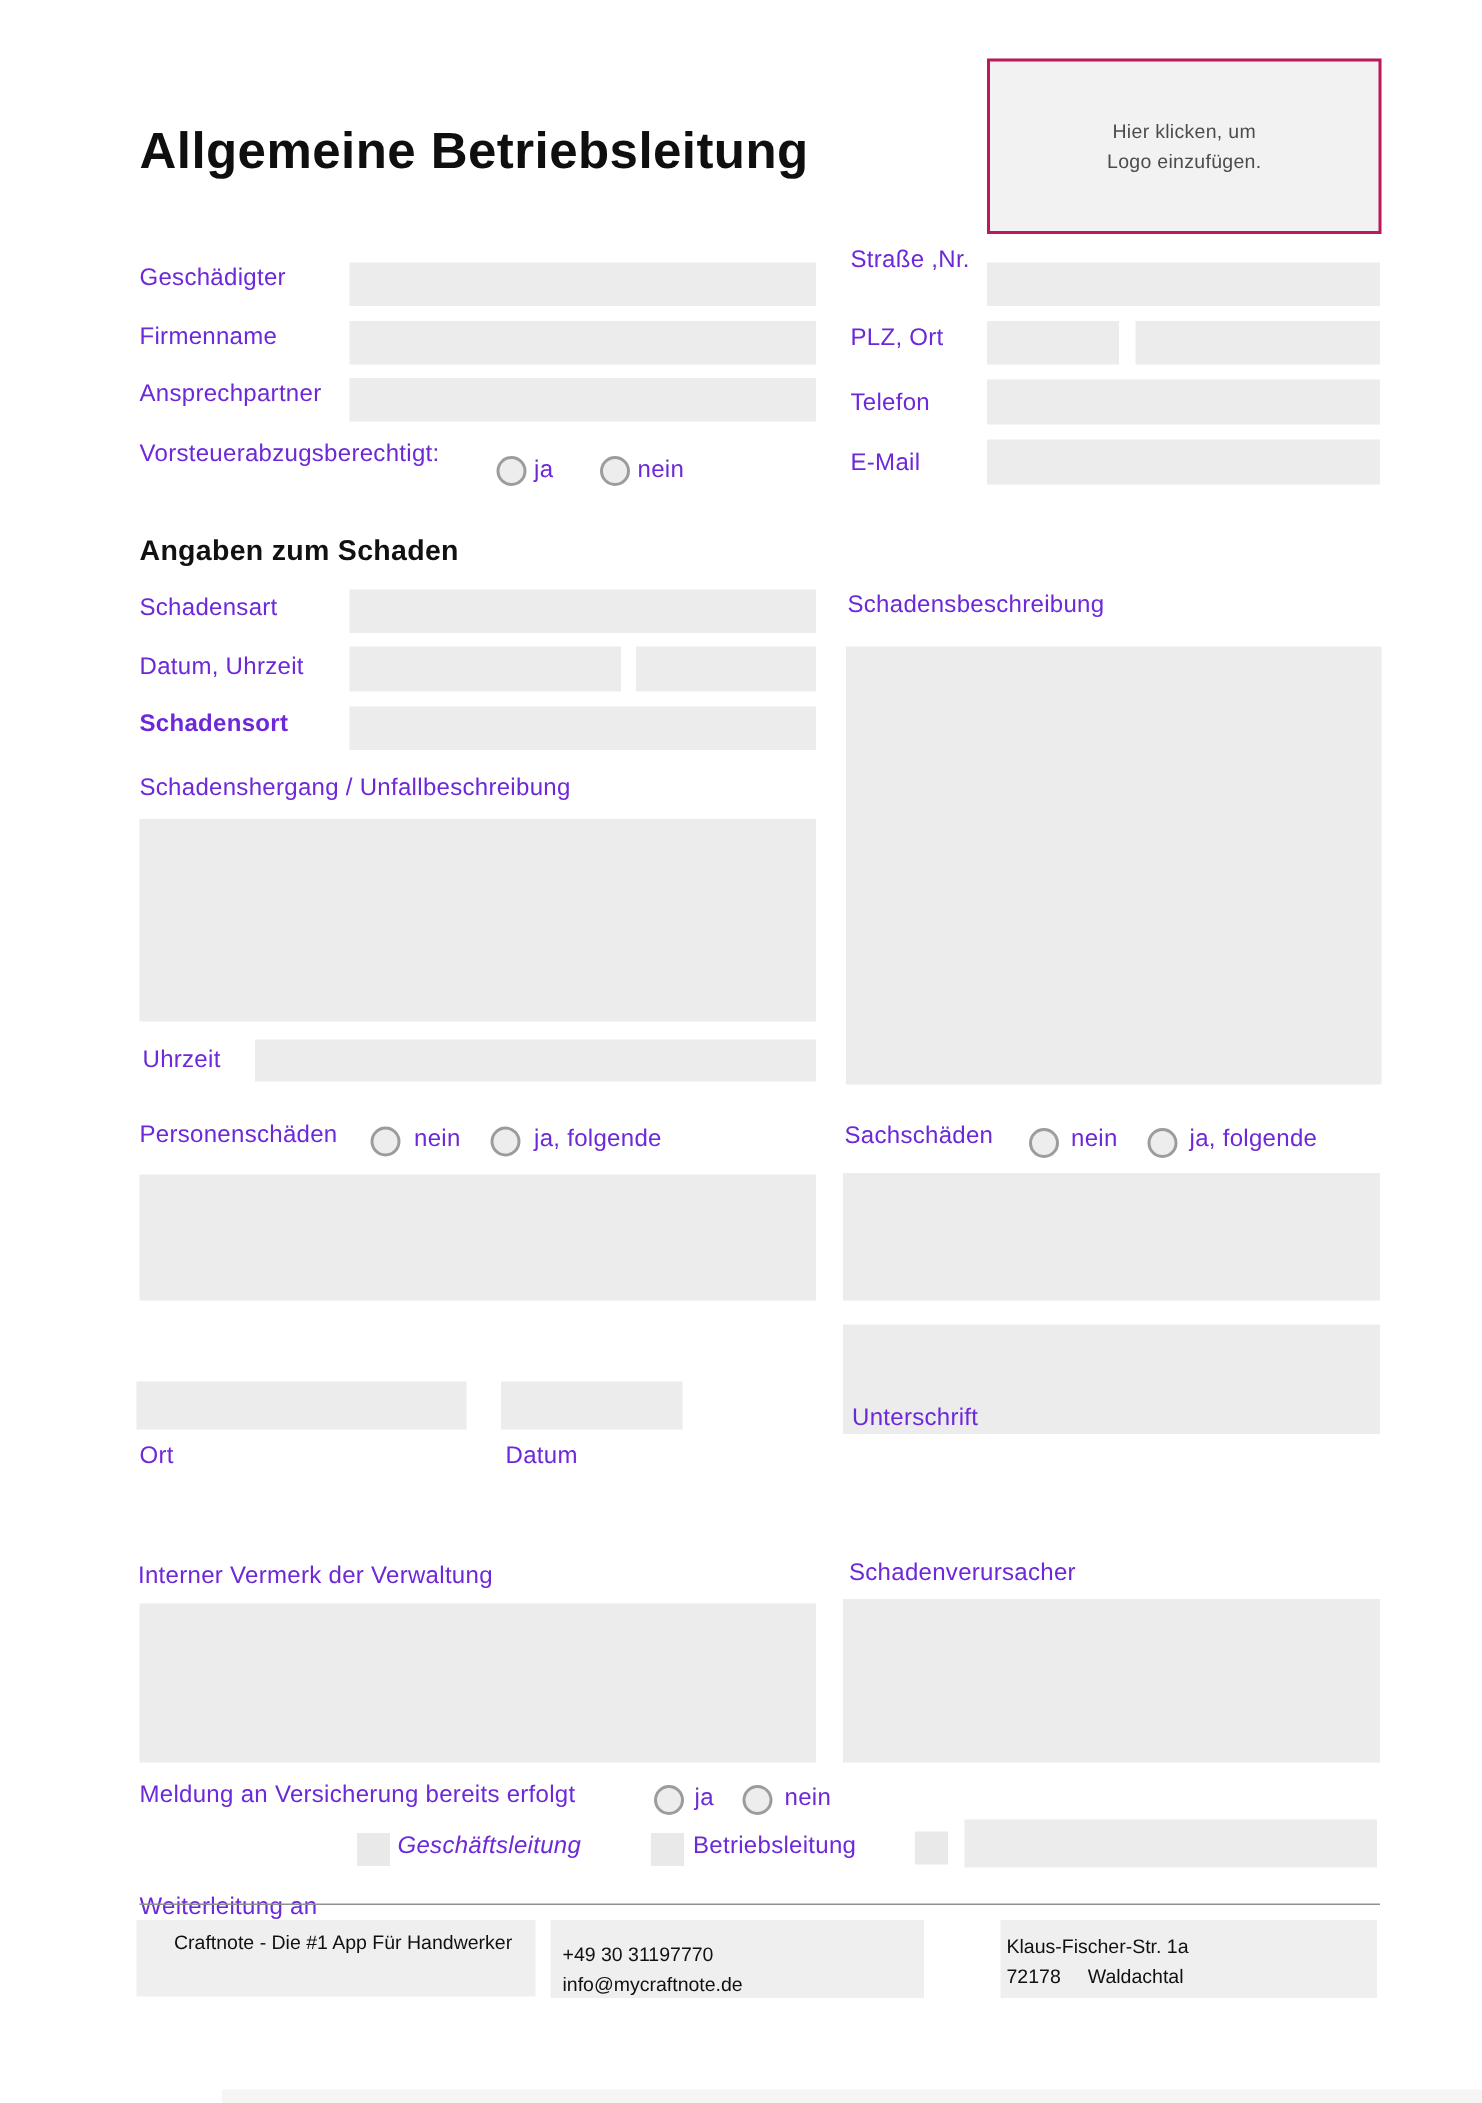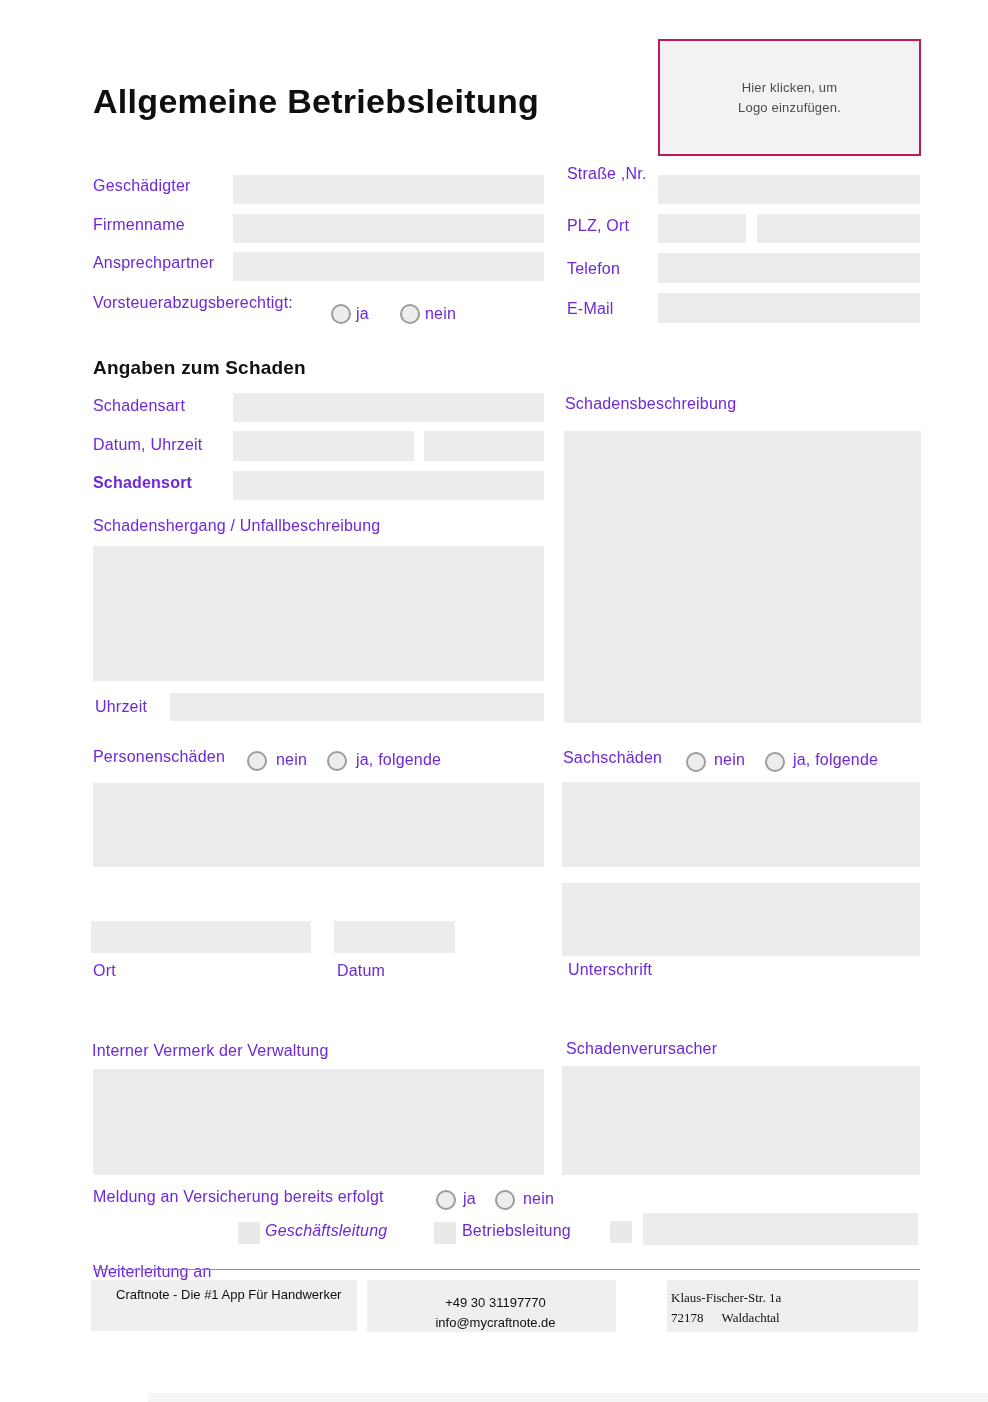--- a/index.html
+++ b/index.html
@@ -82,21 +82,21 @@
   <div class="lbl" style="left:714px;top:750px;">nein</div>
   <span class="radio" style="left:765px;top:752px;"></span>
   <div class="lbl" style="left:793px;top:750px;">ja, folgende</div>
   <div class="fld" style="left:562px;top:782px;width:358px;height:85px;"></div>
 
   <div class="fld" style="left:562px;top:883px;width:358px;height:73px;"></div>
   <div class="fld" style="left:91px;top:921px;width:220px;height:32px;"></div>
   <div class="fld" style="left:334px;top:921px;width:121px;height:32px;"></div>
   <div class="lbl" style="left:93px;top:961px;">Ort</div>
   <div class="lbl" style="left:337px;top:961px;">Datum</div>
-  <div class="lbl" style="left:568px;top:960px;">Unterschrift</div>
+  <div class="lbl" style="left:568px;top:936px;">Unterschrift</div>
 
   <div class="lbl" style="left:92px;top:1041px;">Interner Vermerk der Verwaltung</div>
   <div class="fld" style="left:93px;top:1069px;width:451px;height:106px;"></div>
   <div class="lbl" style="left:566px;top:1039px;">Schadenverursacher</div>
   <div class="fld" style="left:562px;top:1066px;width:358px;height:109px;"></div>
 
   <div class="lbl" style="left:93px;top:1187px;">Meldung an Versicherung bereits erfolgt</div>
   <span class="radio" style="left:436px;top:1190px;"></span>
   <div class="lbl" style="left:463px;top:1189px;">ja</div>
   <span class="radio" style="left:495px;top:1190px;"></span>
@@ -110,27 +110,27 @@
   <span class="cbx" style="left:610px;top:1221px;"></span>
   <div class="fld" style="left:643px;top:1213px;width:275px;height:32px;"></div>
 
   <div class="hr" style="left:93px;top:1269px;width:827px;"></div>
 
   <div class="fbox" style="left:91px;top:1280px;width:247px;height:51px;padding-left:19px;">
     <div class="inner">Craftnote - Die #1 App Für Handwerker</div>
   </div>
 
   <div class="fbox" style="left:367px;top:1280px;width:249px;height:52px;">
-    <div style="padding:13px 0 0 8px;text-align:center;">
+    <div style="padding:13px 0 0 8px;">
       <div>+49 30 31197770</div>
       <div>info@mycraftnote.de</div>
     </div>
   </div>
 
-  <div class="fbox" style="left:667px;top:1280px;width:251px;height:52px;font-family:Liberation Serif, serif;">
+  <div class="fbox" style="left:667px;top:1280px;width:251px;height:52px;">
     <div style="padding:8px 0 0 4px;">
       <div>Klaus-Fischer-Str. 1a</div>
       <div>
         <span>72178</span><span class="gap"></span><span>Waldachtal</span>
       </div>
     </div>
   </div>
 
   <div class="band" style="left:148px;top:1393px;width:840px;height:9px;"></div>
 

